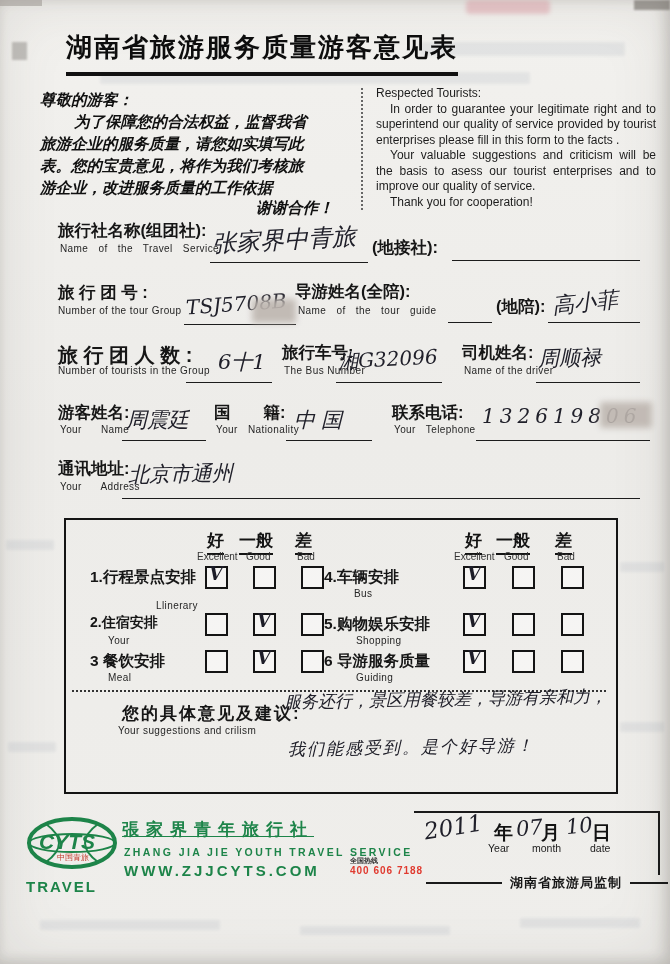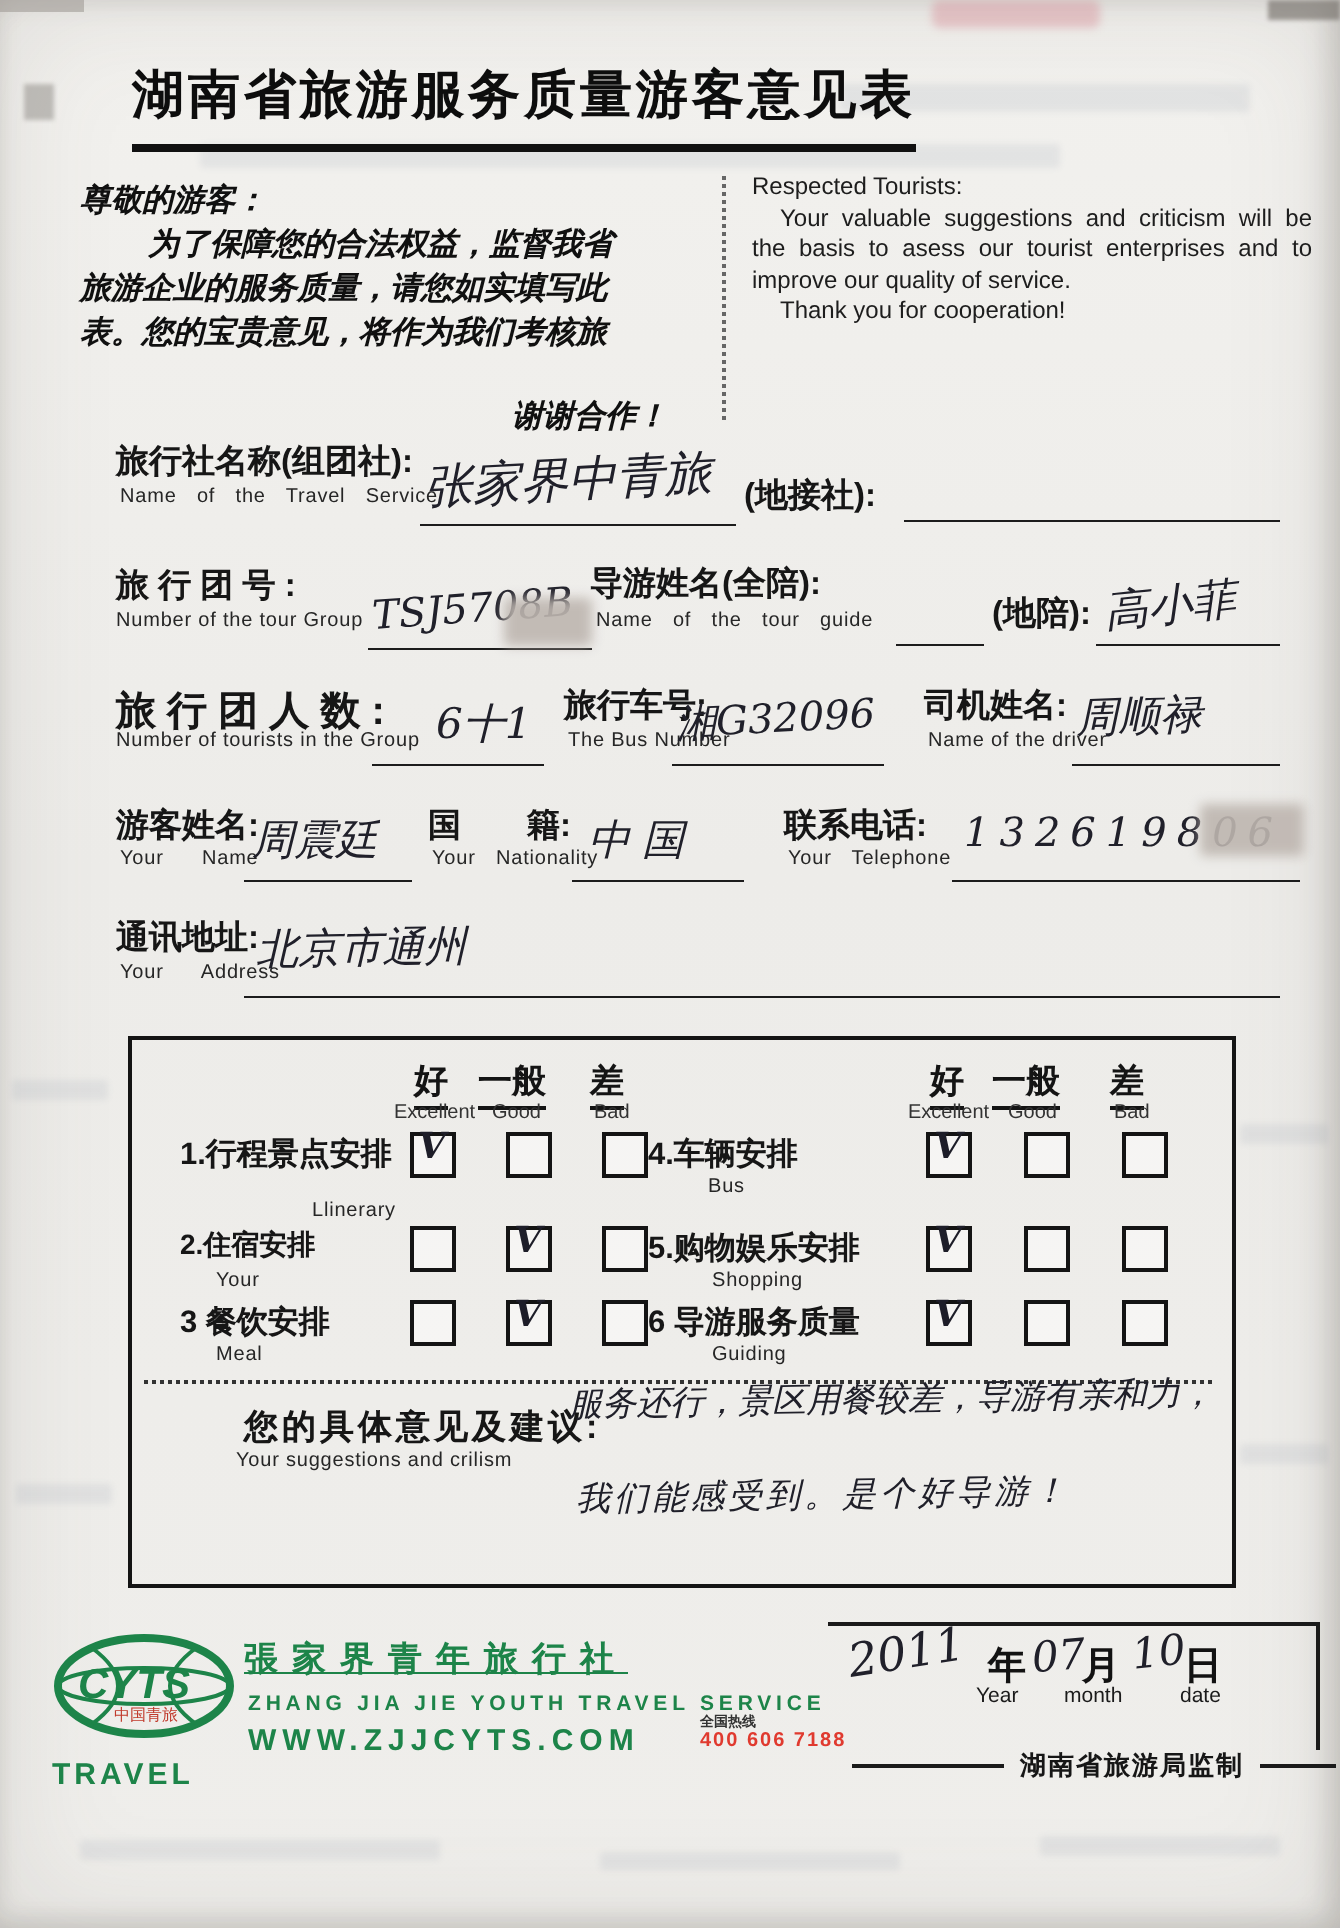--- a/index.html
+++ b/index.html
@@ -57,26 +57,28 @@
   <div class="abs ghost" style="left:40px;top:920px;width:180px;height:10px;"></div>
   <div class="abs ghost" style="left:300px;top:926px;width:150px;height:9px;"></div>
   <div class="abs ghost" style="left:520px;top:918px;width:120px;height:10px;"></div>
 
   <div class="abs title" style="left:66px;top:30px;">湖南省旅游服务质量游客意见表</div>
 
   <div class="abs kai" style="left:40px;top:90px;font-size:15.5px;">尊敬的游客：</div>
   <div class="abs kai" style="left:74px;top:112px;font-size:15.5px;">为了保障您的合法权益，监督我省</div>
   <div class="abs kai" style="left:40px;top:134px;font-size:15.5px;">旅游企业的服务质量，请您如实填写此</div>
   <div class="abs kai" style="left:40px;top:156px;font-size:15.5px;">表。您的宝贵意见，将作为我们考核旅</div>
+  <div class="abs kai" style="left:40px;top:178px;font-size:15.5px;">游企业，改进服务质量的工作依据</div>
   <div class="abs kai" style="left:256px;top:198px;font-size:15.5px;">谢谢合作！</div>
 
   <div class="abs vline" style="left:361px;top:88px;height:122px;"></div>
 
   <div class="abs enblock" style="left:376px;top:86px;width:280px;">
     <div style="text-indent:0;">Respected Tourists:</div>
+    <p>In order to guarantee your legitimate right and to superintend our quality of service provided by tourist enterprises please fill in this form to the facts .</p>
     <p>Your valuable suggestions and criticism will be the basis to asess our tourist enterprises and to improve our quality of service.</p>
     <p>Thank you for cooperation!</p>
   </div>
 
   <div class="abs zh" style="left:58px;top:220px;font-size:16.5px;">旅行社名称(组团社):</div>
   <div class="abs en ws8" style="left:60px;top:243px;">Name of the Travel Service</div>
   <div class="abs hand" style="left:212px;top:224px;font-size:24px;transform:rotate(-3deg);">张家界中青旅</div>
   <div class="abs rule" style="left:210px;top:262px;width:158px;"></div>
   <div class="abs zh" style="left:372px;top:237px;font-size:16.5px;">(地接社):</div>
   <div class="abs rule" style="left:452px;top:260px;width:188px;"></div>

